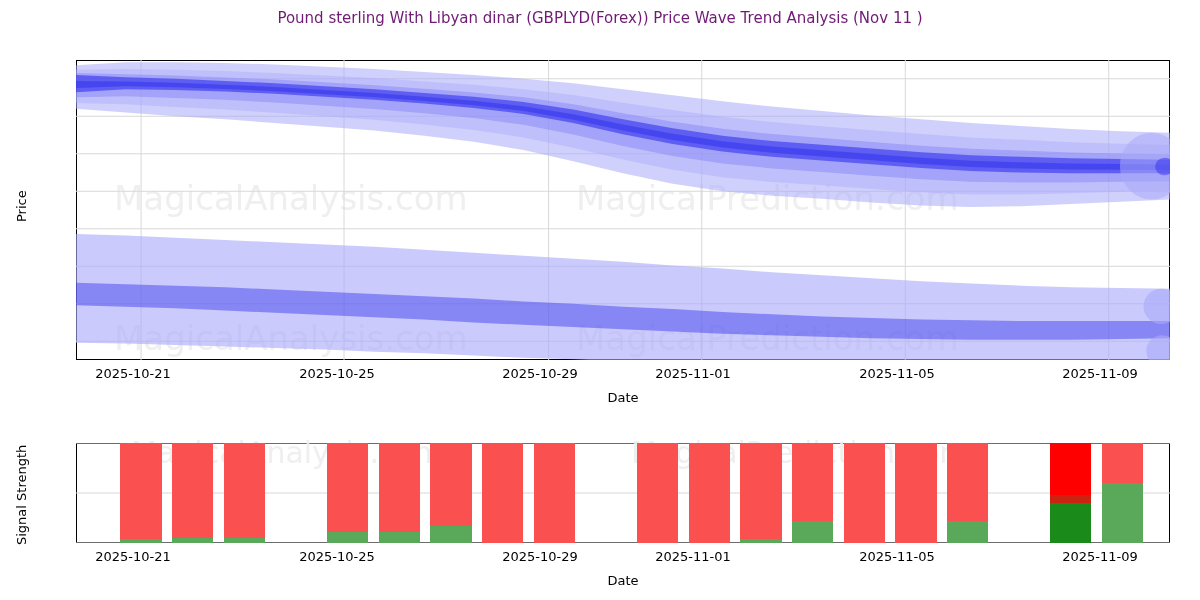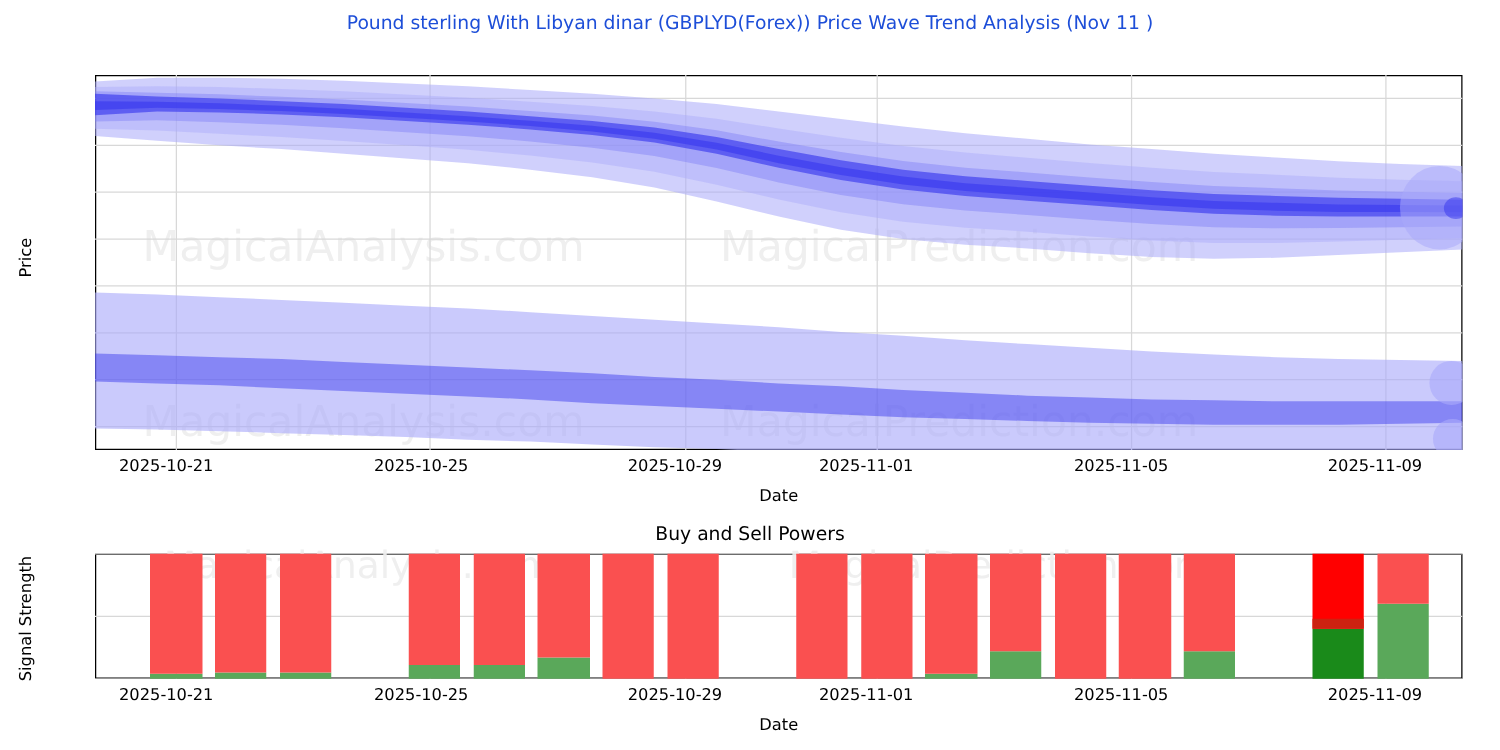--- a/index.html
+++ b/index.html
@@ -4,21 +4,21 @@
 <style>
   html,body{margin:0;padding:0;}
   body{
     width:1200px;height:600px;background:#ffffff;
     font-family:"DejaVu Sans","Liberation Sans",sans-serif;
     color:#000;overflow:hidden;position:relative;
   }
   #root{position:relative;width:1200px;height:600px;}
 
   .title-block{position:absolute;left:0;top:8px;width:1200px;text-align:center;}
-  .title-line{font-size:15px;line-height:21px;color:#1d4ed8;}
+  .title-line{font-size:15px;line-height:21px;color:#701a75;}
 
   
   .panel{position:absolute;}
   #price-panel{left:76px;top:60px;width:1094px;height:300px;}
   #price-frame{position:absolute;inset:0;border:1.1px solid #000;box-sizing:border-box;background:#fff;}
   #price-svg{position:absolute;left:0;top:0;}
   .gridline{stroke:#d8d8d8;stroke-width:1;}
   .watermark{
     position:absolute;font-size:34px;color:#efefef;
     white-space:nowrap;pointer-events:none;user-select:none;
@@ -104,21 +104,20 @@
   <div>
     <div class="xtick" style="left:133px;top:366px;">2025-10-21</div>
     <div class="xtick" style="left:337px;top:366px;">2025-10-25</div>
     <div class="xtick" style="left:540px;top:366px;">2025-10-29</div>
     <div class="xtick" style="left:693px;top:366px;">2025-11-01</div>
     <div class="xtick" style="left:897px;top:366px;">2025-11-05</div>
     <div class="xtick" style="left:1100px;top:366px;">2025-11-09</div>
   </div>
   <div class="axis-title" style="left:623px;top:390px;">Date</div>
 
-  <div class="bar-title">Buy and Sell Powers</div>
 
   <div class="panel" id="bar-panel">
     <div id="bar-frame"></div>
     <div class="watermark" style="left:55px;top:-8px;font-size:30px;">MagicalAnalysis.com</div>
     <div class="watermark" style="left:555px;top:-8px;font-size:30px;">MagicalPrediction.com</div>
     <svg id="bar-grid" width="1094" height="100" style="position:absolute;left:0;top:0;">
         <line x1="0" x2="1094" y1="100" y2="100" class="gridline"></line>
         <line x1="0" x2="1094" y1="50" y2="50" class="gridline"></line>
         <line x1="0" x2="1094" y1="0" y2="0" class="gridline"></line>
         <line x1="65.093" x2="65.093" y1="0" y2="100" class="gridline"></line>

